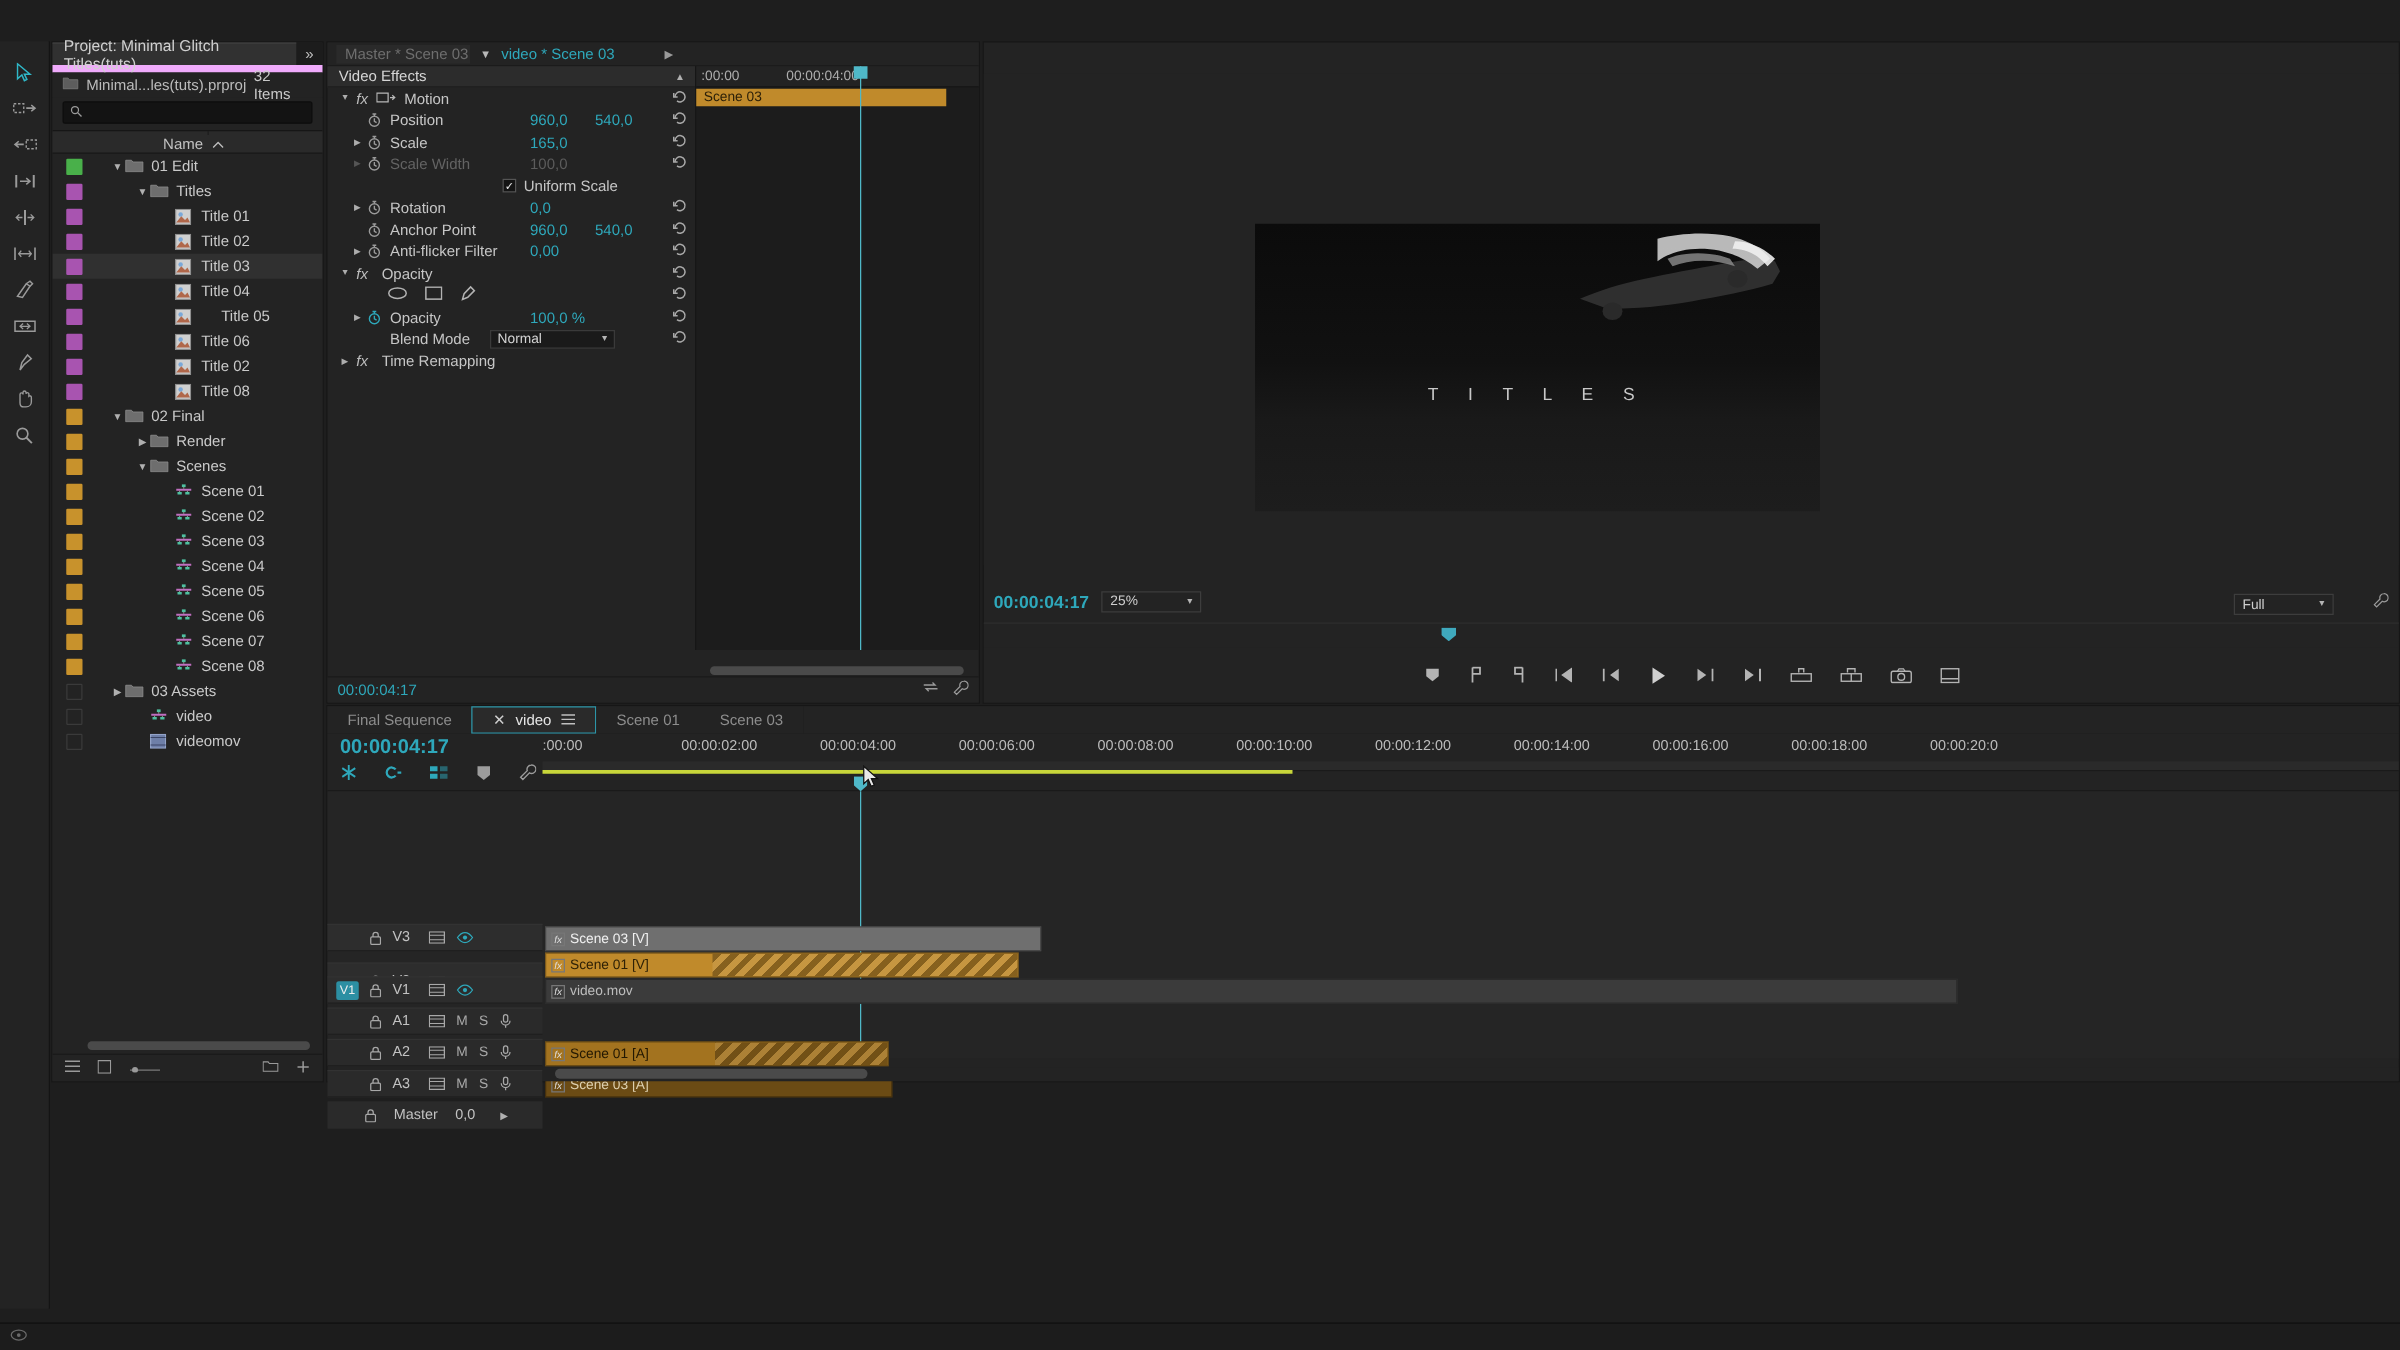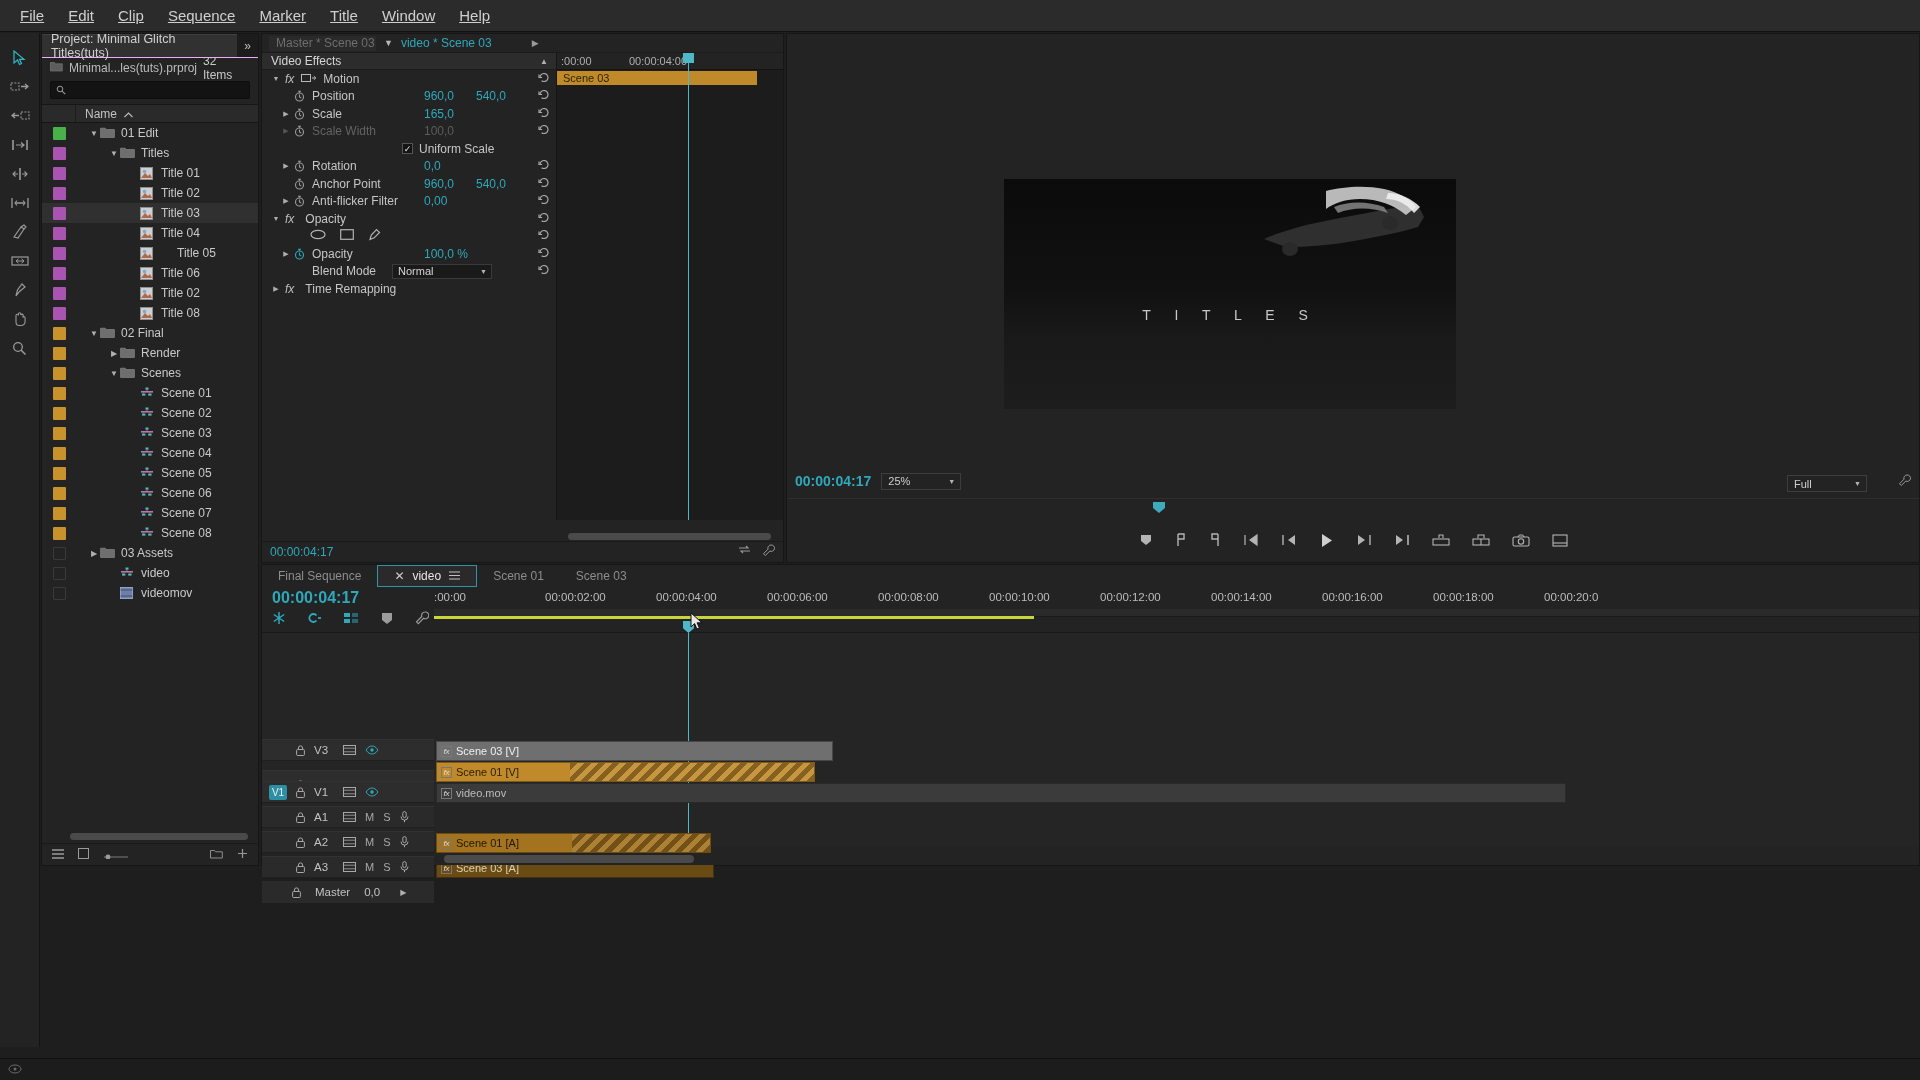--- a/index.html
+++ b/index.html
@@ -47,21 +47,21 @@
 
   
   .project-panel {
     position: absolute; left: 41px; top: 33px; width: 218px; height: 833px;
     background: #232323;
     border: 1px solid #161616;
   }
   .panel-tabbar {
     height: 24px; background: #1c1c1c;
     display: flex; align-items: stretch;
-    border-bottom: 1px solid #f0abfc;
+    border-bottom: 6px solid #f0abfc;
   }
   .panel-tab {
     display: flex; align-items: center; gap: 7px;
     padding: 0 9px; font-size: 12.5px; color: #d0d0d0;
     background: #2d2d2d; position: relative;
   }
   .panel-tab.sel { background: #313131; border-top: 1px solid #3f3f3f; }
   .panel-tab.inactive { background: #232323; color: #8a8a8a; }
   .tab-grow { flex: 1; background: #232323; }
   .chev-more {
@@ -80,21 +80,21 @@
     border-radius: 2px; display: flex; align-items: center; padding: 0 5px;
     gap: 5px;
   }
   .searchbox input {
     flex: 1; background: transparent; border: none; outline: none;
     color: #c9c9c9; font-size: 11px; font-family: inherit;
   }
   .colhdr {
     height: 19px; background: #2a2a2a;
     border-top: 1px solid #161616; border-bottom: 1px solid #161616;
-    display: flex; align-items: center;
+    display: flex; align-items: center; flex-direction: column;
   }
   .colhdr .swatchcol { width: 34px; border-right: 1px solid #1c1c1c; height: 100%; }
   .colhdr .nm { font-size: 12px; color: #c2c2c2; padding-left: 9px; display:flex; align-items:center; gap:7px;}
   .tree { background: #232323; height: 741px; overflow: hidden; position: relative; }
   .trow {
     height: 20px; display: flex; align-items: center;
     font-size: 12px; color: #cacaca; position: relative;
   }
   .trow.sel { background: #303030; }
   .swatch {
@@ -372,30 +372,20 @@
   }
   .cursor-arrow {
     position: absolute; pointer-events: none;
   }
 </style>
 </head>
 <body>
 
 <div class="app">
 
-  <div class="menubar">
-    <div class="menu-item"><u>File</u></div>
-    <div class="menu-item"><u>Edit</u></div>
-    <div class="menu-item"><u>Clip</u></div>
-    <div class="menu-item"><u>Sequence</u></div>
-    <div class="menu-item"><u>Marker</u></div>
-    <div class="menu-item"><u>Title</u></div>
-    <div class="menu-item"><u>Window</u></div>
-    <div class="menu-item"><u>Help</u></div>
-  </div>
 
   <div class="toolstrip">
     <div class="tool active">
       <svg width="13" height="16" viewBox="0 0 13 16">
           <path d="M1 1 L1 13 L4.5 10 L6.5 14.5 L8.5 13.5 L6.5 9.3 L11 9.3 Z" fill="none" stroke="currentColor" stroke-width="1.2"></path>
         </svg>
     </div>
     <div class="tool">
       <svg width="20" height="14" viewBox="0 0 20 14">
           <rect x="1" y="3" width="8" height="7" fill="none" stroke="currentColor" stroke-dasharray="2 1.4" stroke-width="1.1"></rect>

